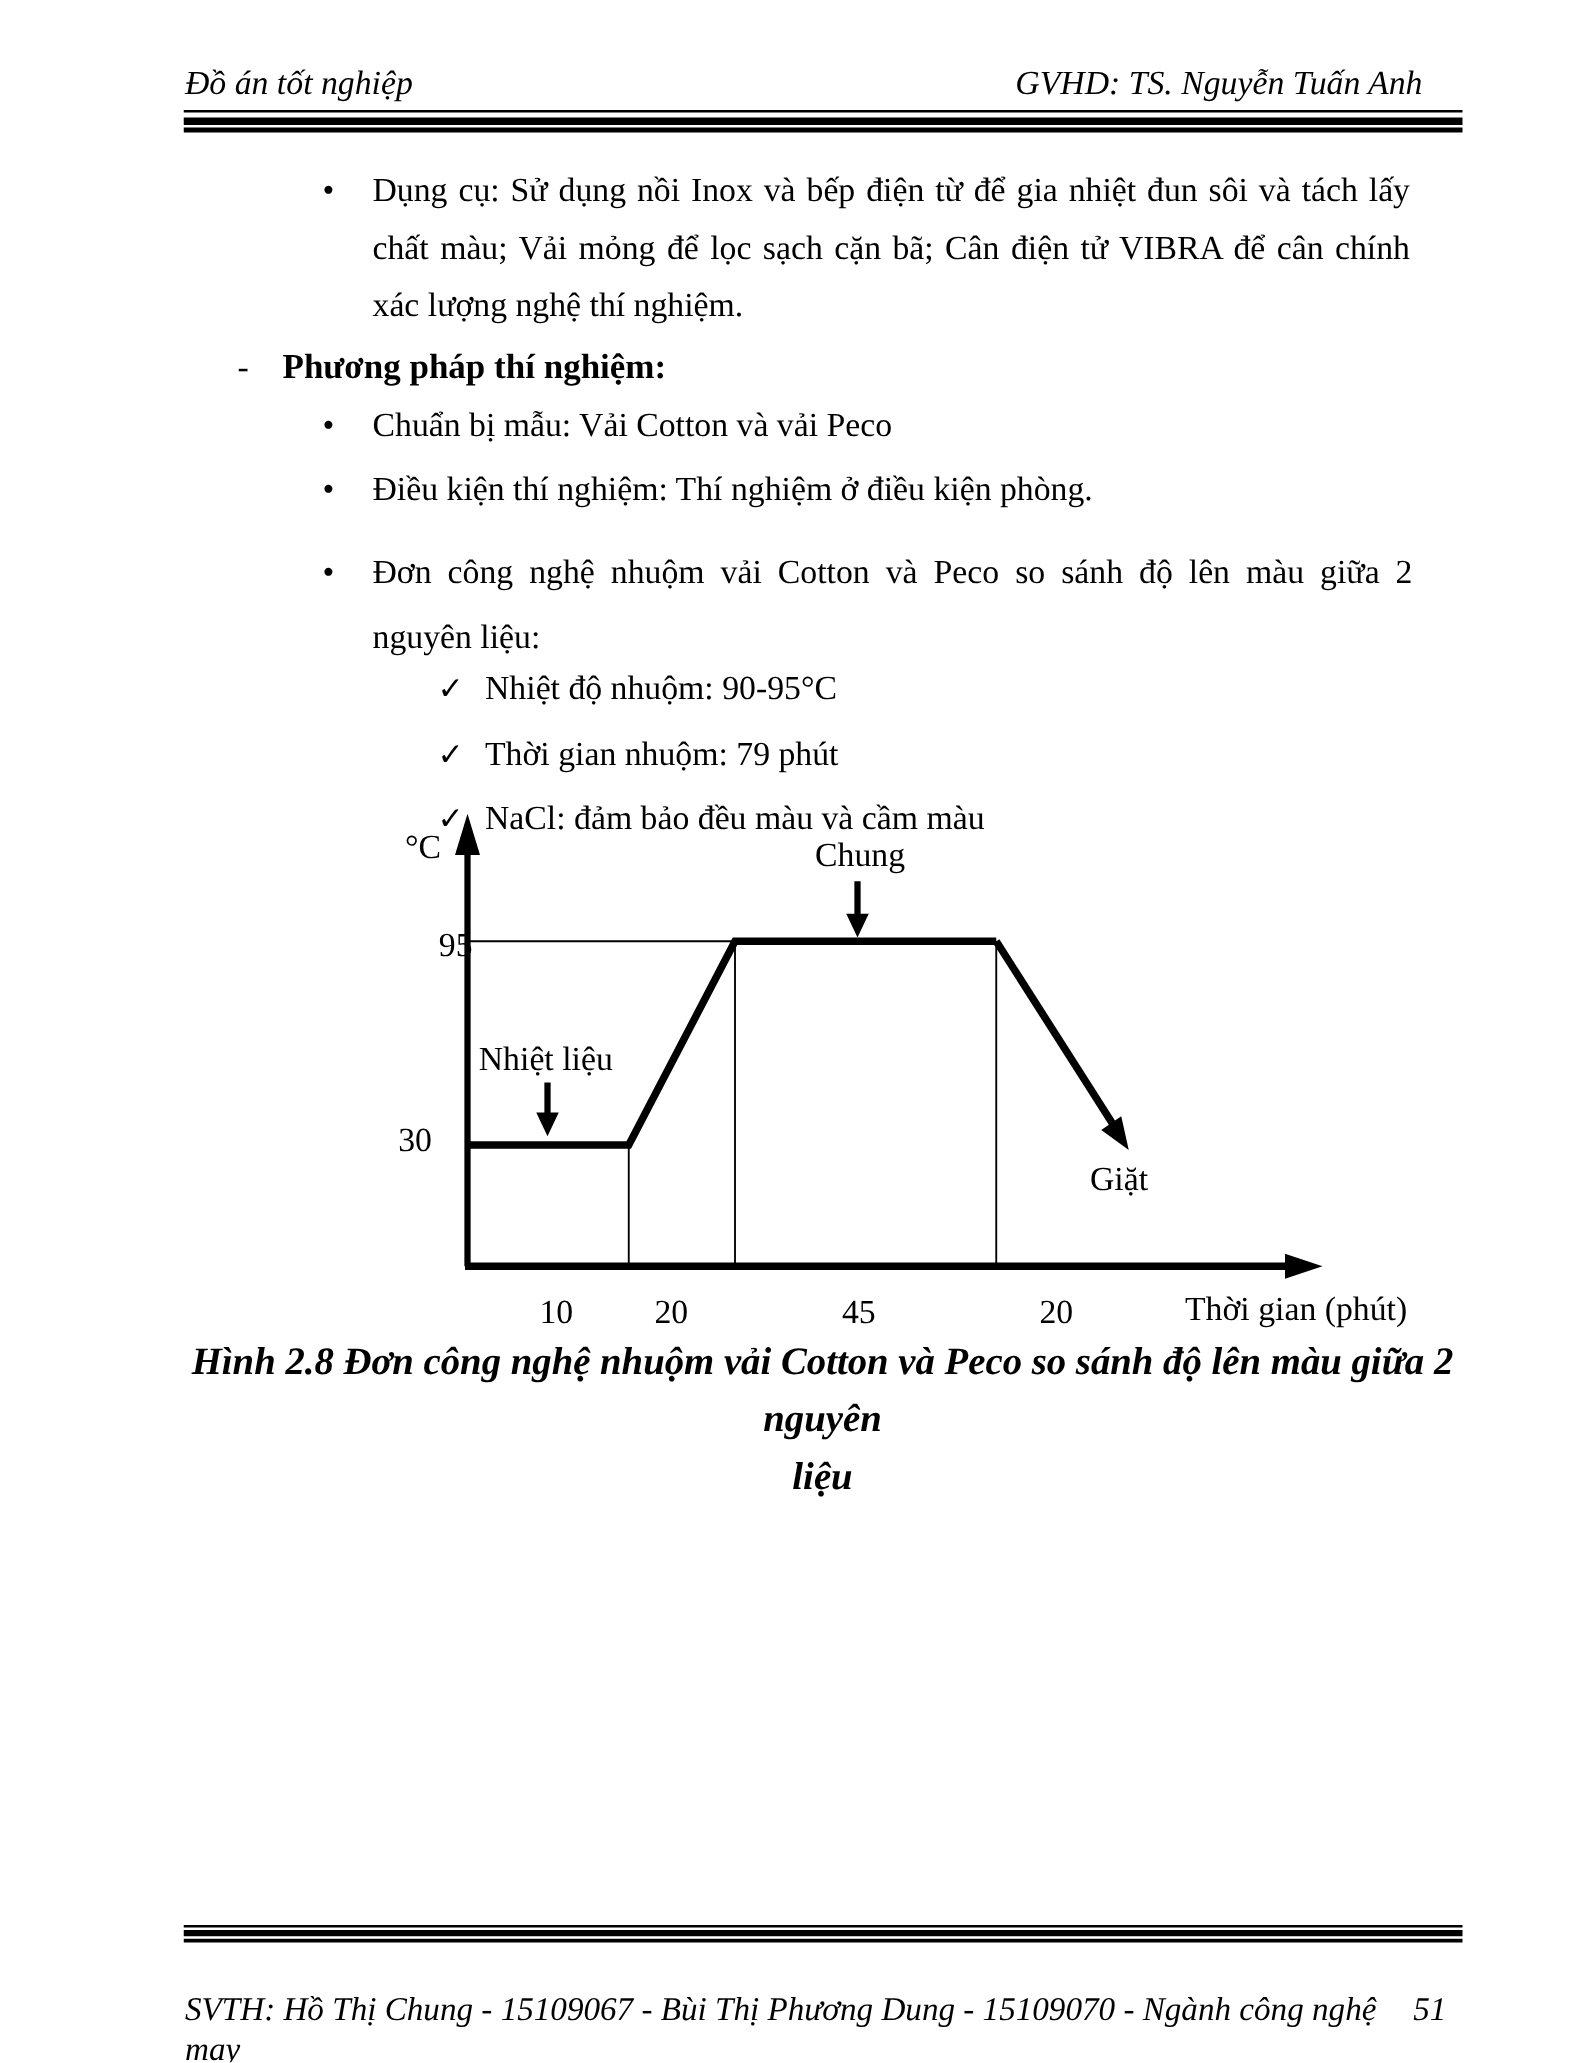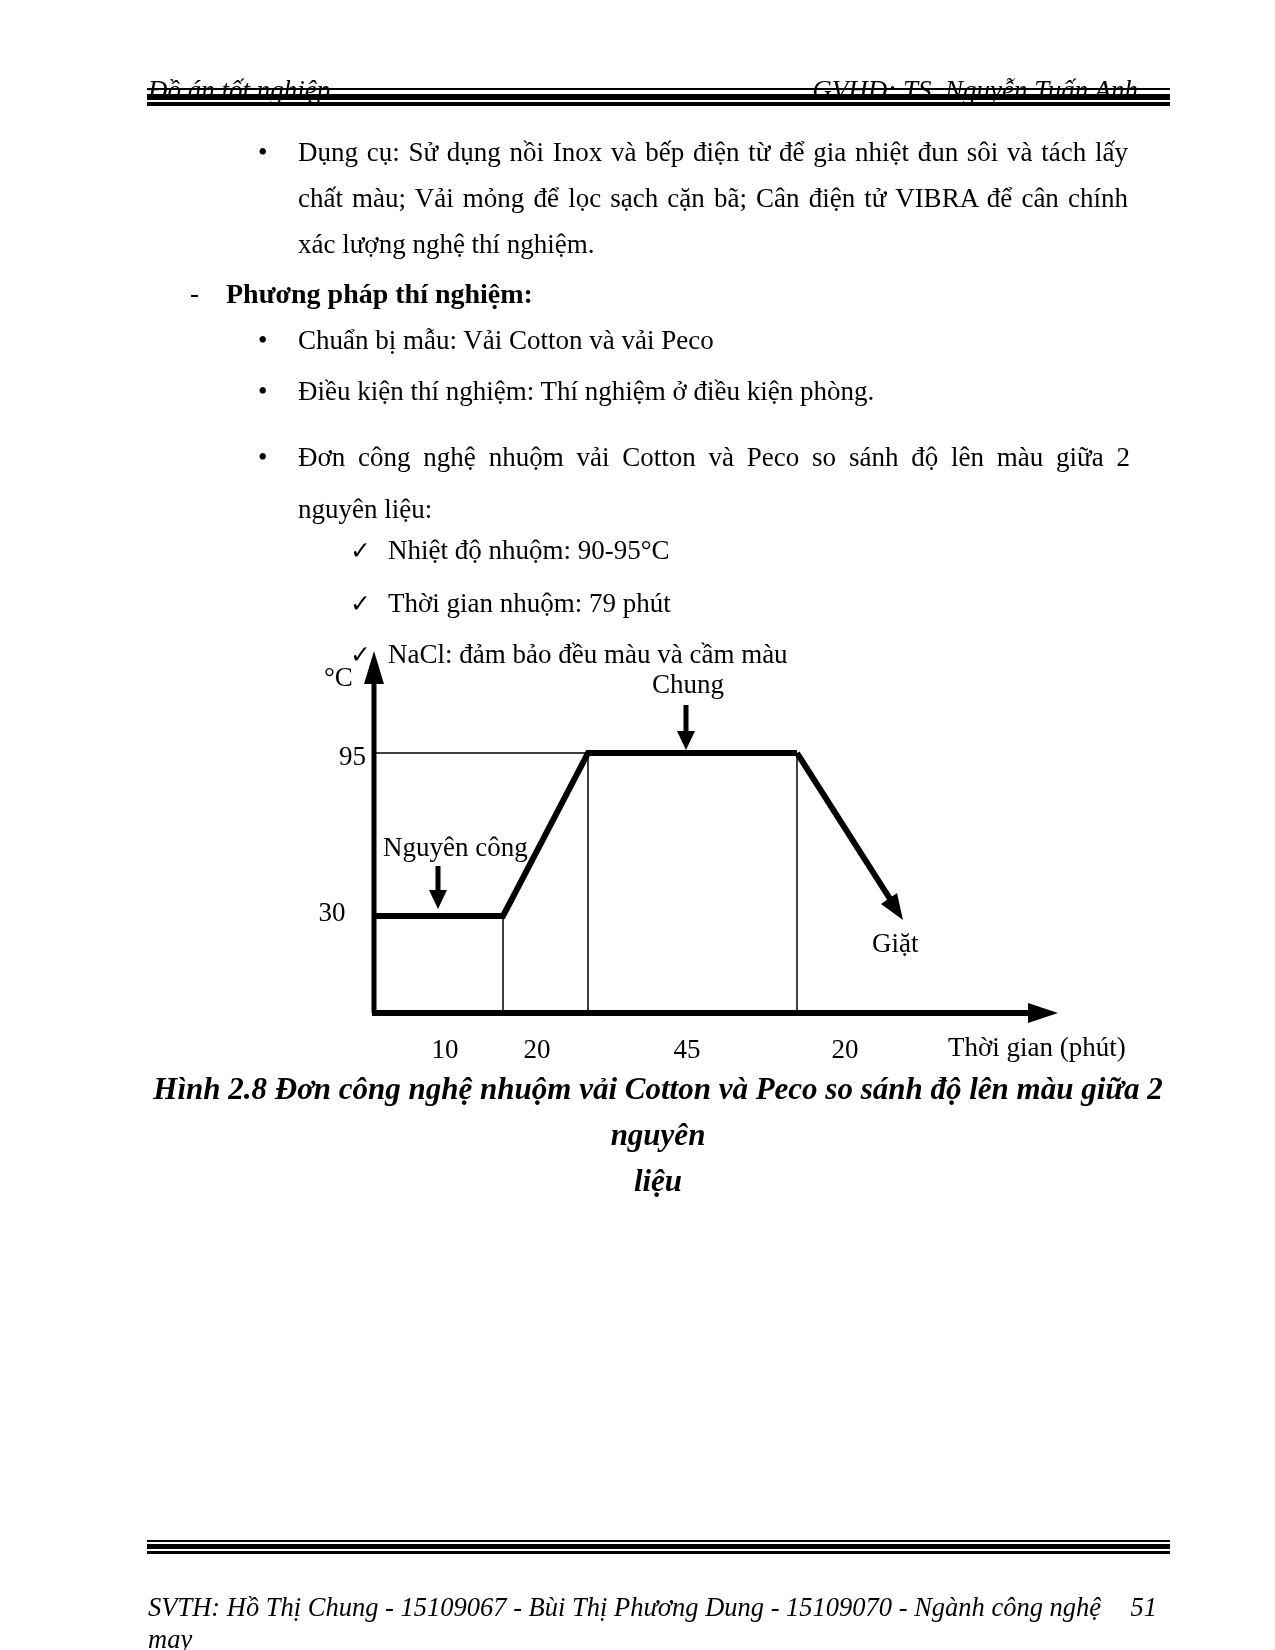--- a/index.html
+++ b/index.html
@@ -5,21 +5,21 @@
   html,body { margin:0; padding:0; background:#ffffff; }
   .page {
     position:relative; width:1275px; height:1650px; margin:0 auto;
     background:#ffffff; color:#000;
     font-family:"Liberation Serif","DejaVu Serif",serif;
     overflow:hidden;
   }
   
   .hdr { position:absolute; top:50px; left:148px; width:990px;
          display:flex; justify-content:space-between;
-         font-style:italic; font-size:27px; line-height:32px;margin-top:24px; }
+         font-style:italic; font-size:27px; line-height:32px; }
   .rule { position:absolute; left:147px; width:1023px; }
   .rule .l1 { height:2px; background:#000; }
   .rule .l2 { height:6px; background:#000; margin-top:4px; }
   .rule .l3 { height:4px; background:#000; margin-top:2px; }
   .rule-footer .l2 { height:5px; margin-top:2px; }
   .rule-footer .l3 { height:3px; margin-top:2px; }
   .ftr { position:absolute; top:1552px; left:148px; width:1009px;
          display:flex; justify-content:space-between;
          font-style:italic; font-size:26.5px; line-height:32px;margin-top:39px; }
   
@@ -115,24 +115,24 @@
       <line x1="797" y1="753" x2="892" y2="902" stroke="#000" stroke-width="6"></line>
       <polygon points="903,920 881,904 897,893" fill="#000"></polygon>
 
       <line x1="686" y1="705" x2="686" y2="735" stroke="#000" stroke-width="5"></line>
       <polygon points="686,750 677,731 695,731" fill="#000"></polygon>
       <line x1="438" y1="866" x2="438" y2="893" stroke="#000" stroke-width="5"></line>
       <polygon points="438,909 429,890 447,890" fill="#000"></polygon>
     </svg>
 
     <div class="clabel" style="left:324px; top:31px;">°C</div>
-    <div class="clabel num" style="left:298px; top:110px;">95</div>
+    <div class="clabel num" style="left:310px; top:110px;">95</div>
     <div class="clabel num" style="left:298px; top:266px;text-align:center;">30</div>
     <div class="clabel" style="left:652px; top:38px;">Chung</div>
-    <div class="clabel" style="left:383px; top:201px;">Nguyên công</div>
+    <div class="clabel" style="left:383px; top:201px;">Nhiệt liệu</div>
     <div class="clabel" style="left:872px; top:297px;">Giặt</div>
     <div class="clabel xnum" style="left:415px; top:403px;">10</div>
     <div class="clabel xnum" style="left:507px; top:403px;">20</div>
     <div class="clabel xnum" style="left:657px; top:403px;">45</div>
     <div class="clabel xnum" style="left:815px; top:403px;">20</div>
     <div class="clabel" style="left:948px; top:401px;">Thời gian (phút)</div>
   </div>
 
   <div class="caption">
     <div>Hình 2.8 Đơn công nghệ nhuộm vải Cotton và Peco so sánh độ lên màu giữa 2 nguyên</div>

